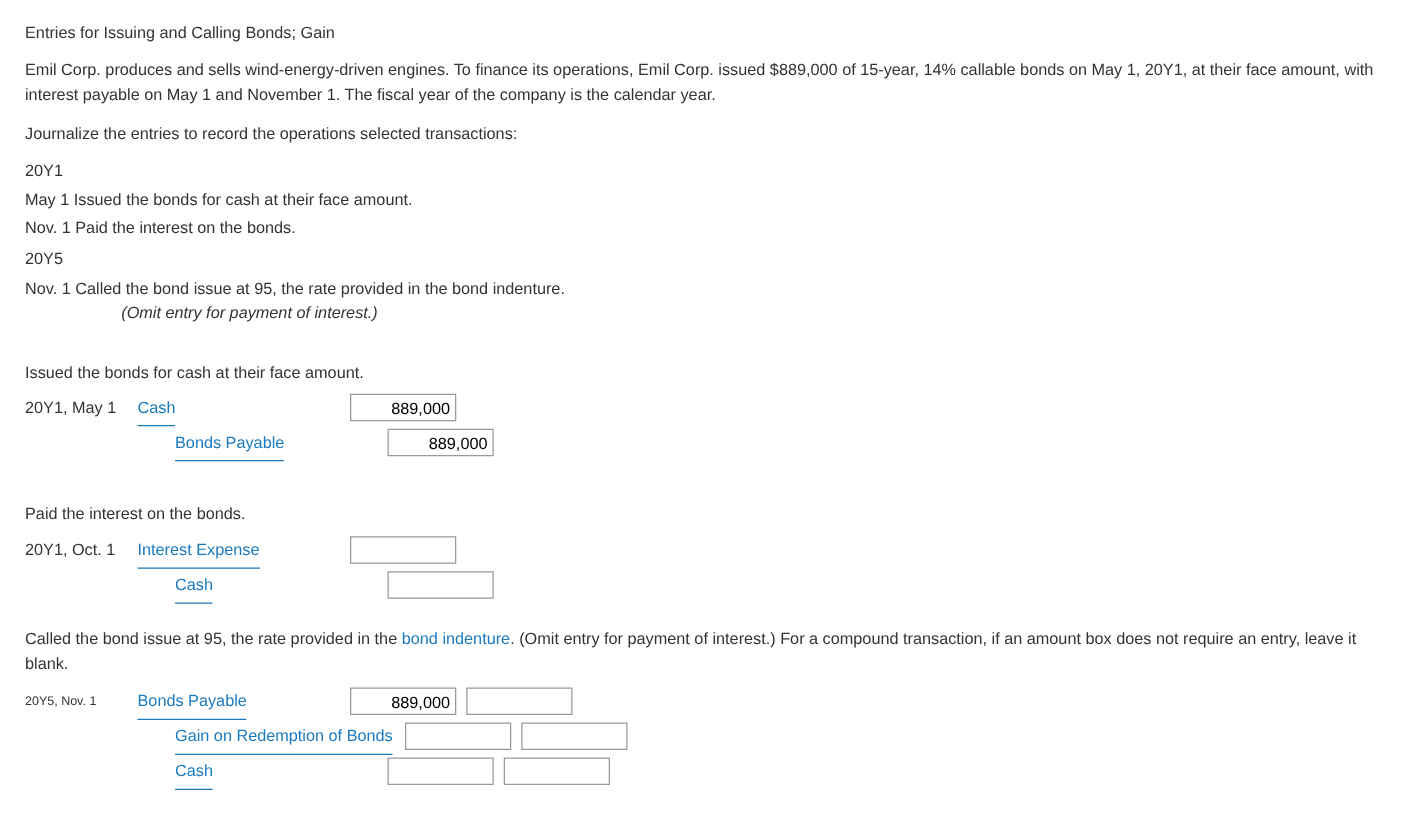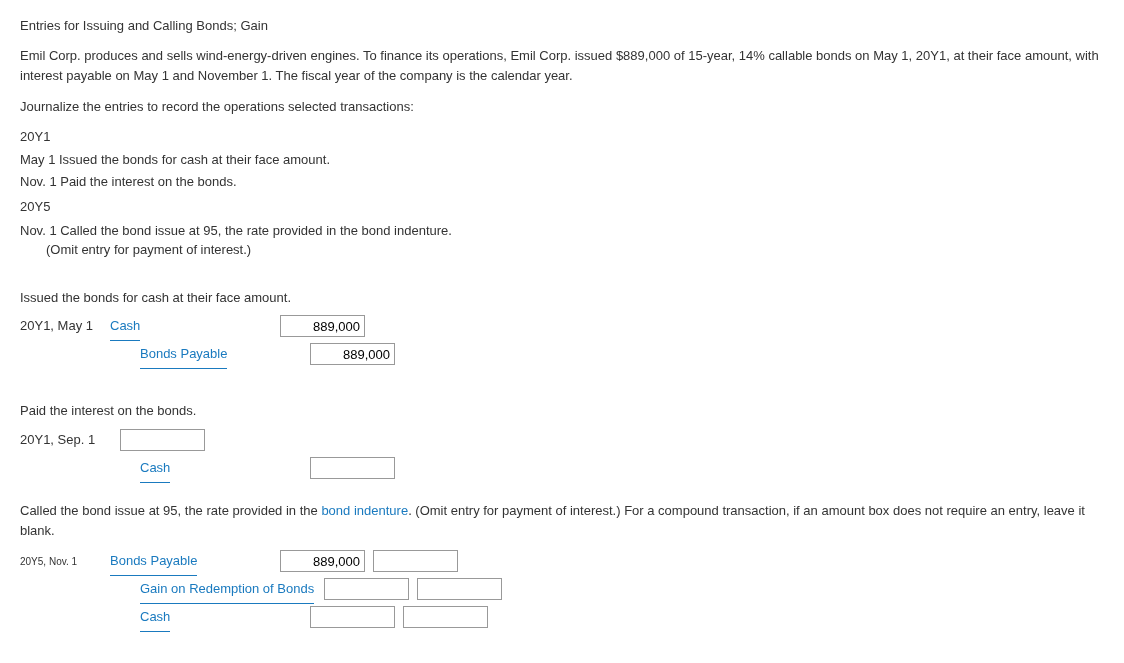--- a/index.html
+++ b/index.html
@@ -28,22 +28,23 @@
       font-size: 13px;
       margin-bottom: 4px;
       margin-top: 6px;
     }
     .transaction-item {
       font-size: 13px;
       margin-bottom: 2px;
       margin-left: 0;
     }
     .transaction-item .indent {
-      margin-left: 26px;
+      margin-left: 77px;
       display: block;
+      font-style: italic;
     }
     .section-label {
       font-size: 13px;
       margin-top: 14px;
       margin-bottom: 8px;
     }
     .journal-entry {
       margin-bottom: 10px;
     }
     .entry-row {
@@ -197,21 +198,26 @@
 
 <div class="spacer"></div>
 
 <div class="section-label">
   <span>Paid the interest on the bonds.</span>
 </div>
 
 <div class="journal-entry">
 
   <div class="entry-row">
-    <span class="entry-date">20Y1, Sep. 1</span>
+    <span class="entry-date">20Y1, Oct. 1</span>
+    <span class="entry-account">
+      <a class="account-link" href="#">
+        <span>Interest Expense</span>
+      </a>
+    </span>
     <input class="entry-input" type="text" style="">
   </div>
 
   <div class="entry-row">
     <span class="entry-date"></span>
     <span class="entry-account indented">
       <a class="account-link" href="#">
         <span>Cash</span>
       </a>
     </span>

